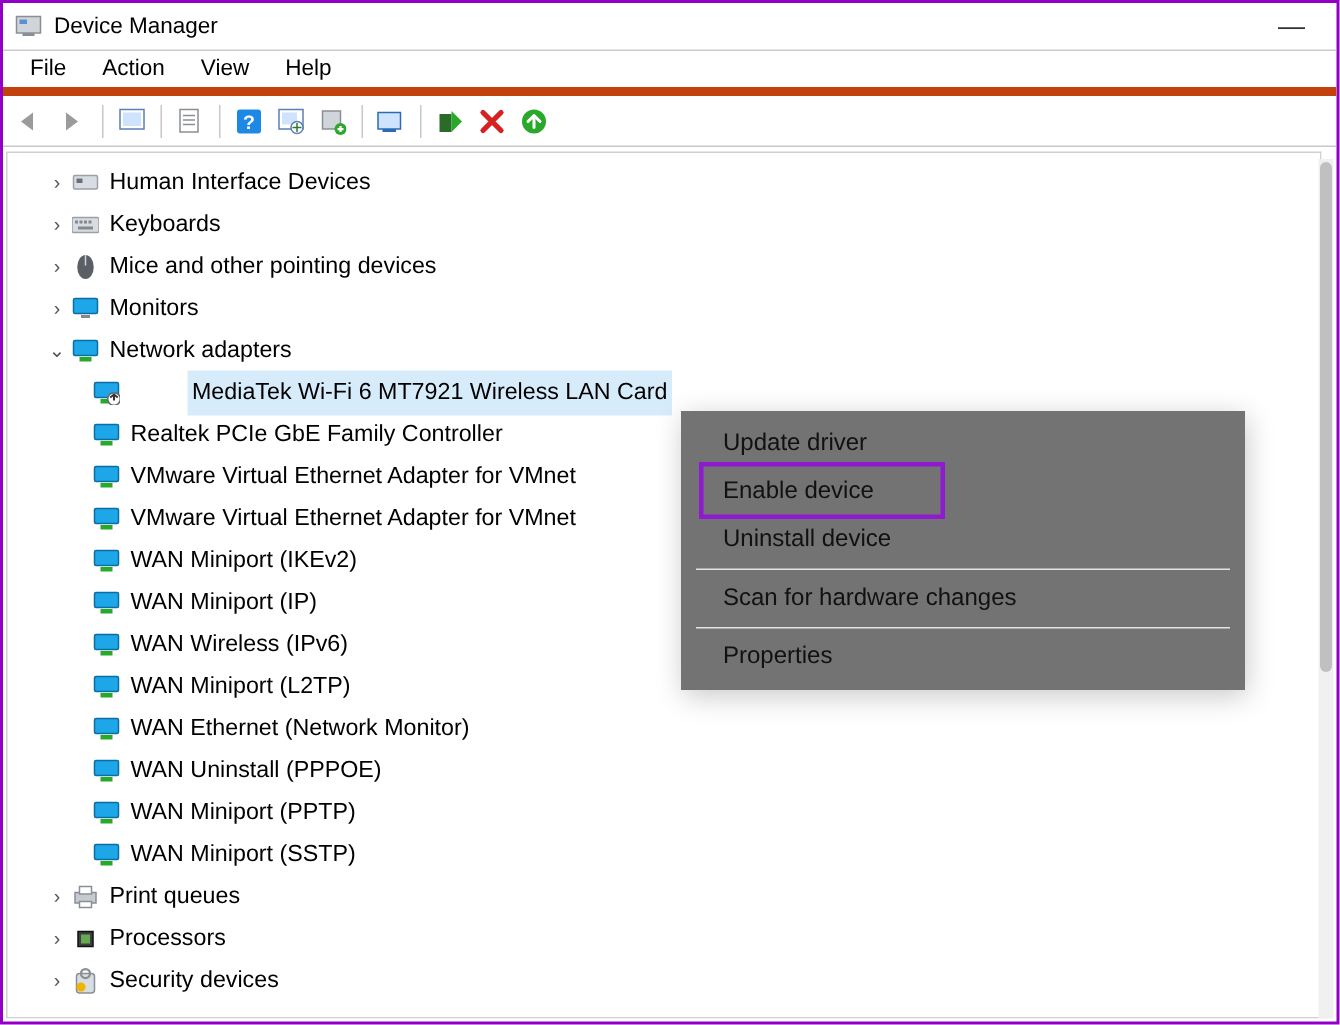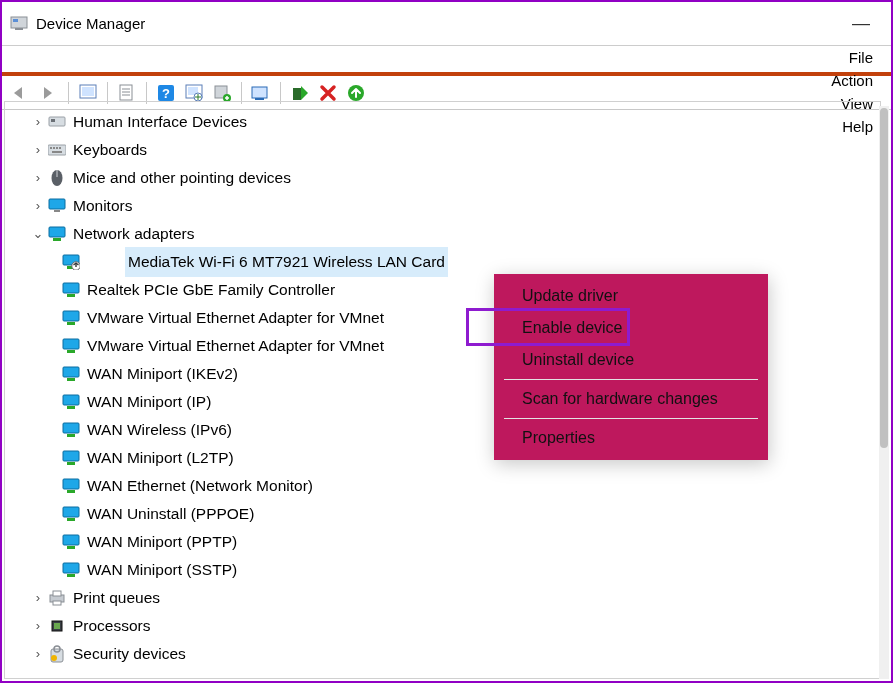--- a/index.html
+++ b/index.html
@@ -10,39 +10,38 @@
     background: #fff;
     border: 2px solid #9100c4;
     width: 893px;
     height: 683px;
     overflow: hidden;
     position: relative;
   }
   .titlebar {
     display: flex;
     align-items: center;
-    height: 44px;
+    height: 32px;
     padding: 0 8px;
     border-bottom: 1px solid #ccc;
     font-size: 15px;
   }
   .titlebar .app-icon {
     width: 18px; height: 18px; margin-right: 8px;
     display:flex;align-items:center;justify-content:center;
   }
   .titlebar .spacer { flex: 1; }
   .titlebar .winbtn { width: 44px; text-align:center; font-size:18px; color:#333; }
   .menubar {
     display: flex;
-    align-items: flex-end;
+    align-items: flex-start;
     height: 30px;
     padding: 0 6px;
     font-size: 15px;
-    border-bottom: 4px solid #c2410c;
-    flex-direction: column;
+    border-bottom: 6px solid #c2410c;
   }
   .menubar .menu-item { padding: 3px 12px; }
   .toolbar {
     display: flex;
     align-items: center;
     height: 34px;
     padding: 0 6px;
     border-bottom: 1px solid #c8c8c8;
     gap: 2px;
   }
@@ -100,25 +99,24 @@
   .depth0 { padding-left: 24px; }
   .depth1 { padding-left: 56px; }
   .selected .label {
     background: #cde8ff;
     padding: 1px 3px;
   }
   .selected.pale .label { background: #d7ecfb; margin-left: 38px; }
   .context-menu {
     position: absolute;
     left: 452px; top: 272px;
-    width: 274px;
-    background: #be185d;
+    width: 376px;
+    background: #737373;
     box-shadow: 1px 4px 18px rgba(0,0,0,0.22);
     padding: 6px 0;
-    margin-left: 40px;
   }
   .ctx-item {
     padding: 7px 28px;
     font-size: 16px;
     color:#111;
   }
   .ctx-sep { height:1px; background:#e3e3e3; margin: 3px 10px; }
   .ctx-highlight-box {
     position:absolute;
     left: 464px; top: 306px;

